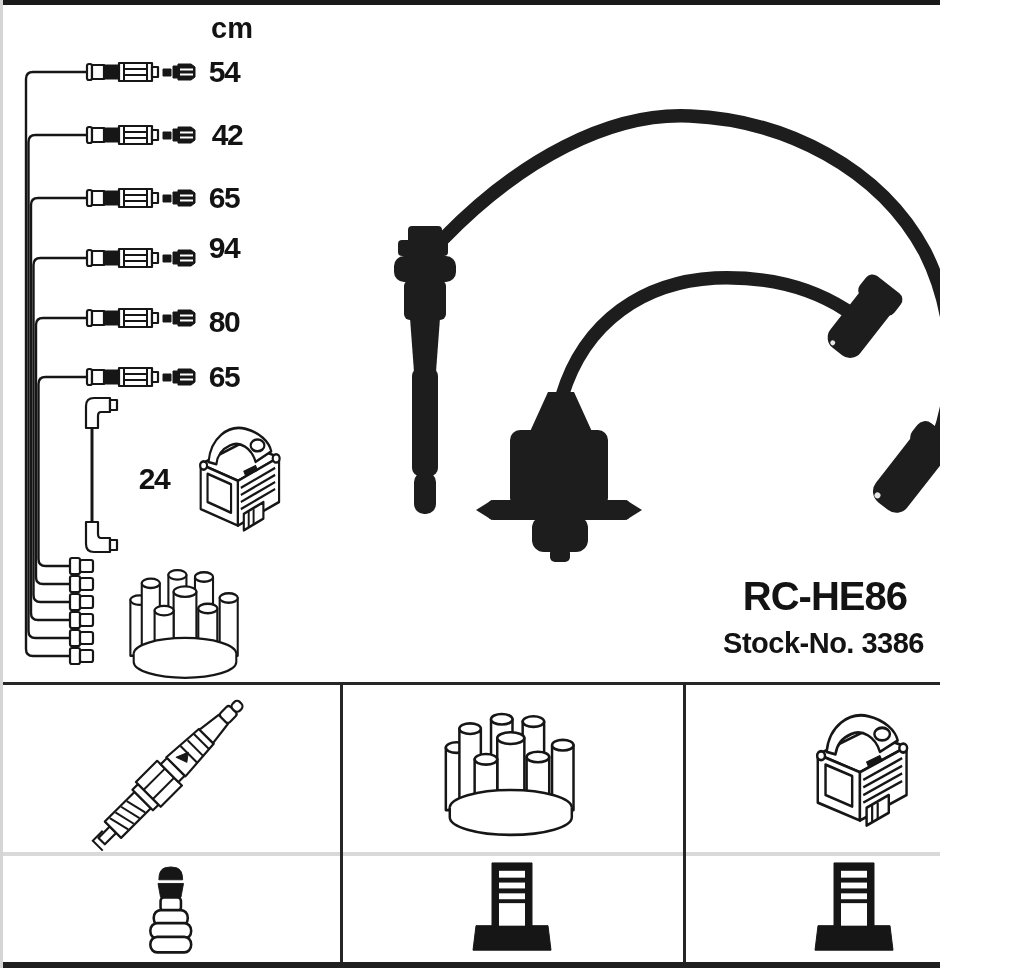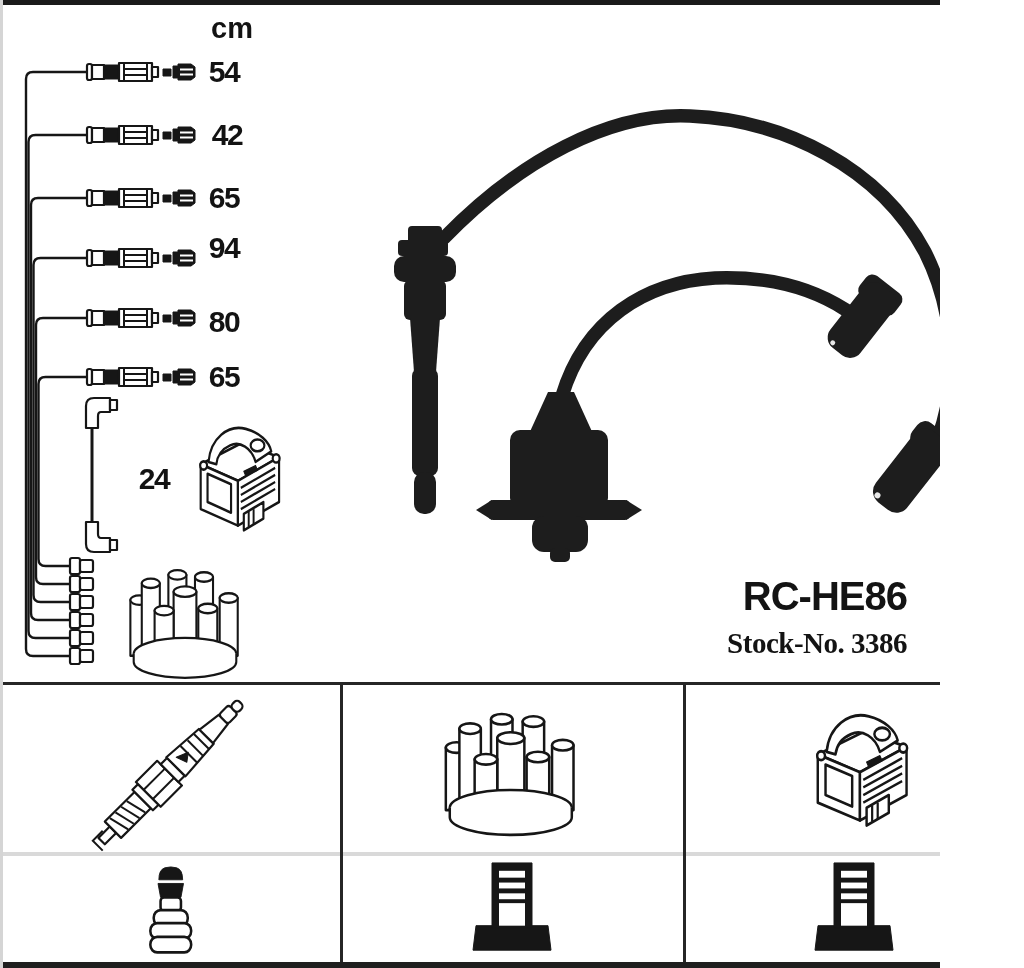--- a/index.html
+++ b/index.html
@@ -237,21 +237,21 @@
 
   <div class="label unit" style="left:211px;top:13px;">cm</div>
   <div class="label len" style="left:201px;top:52px;">54</div>
   <div class="label len" style="left:204px;top:115px;">42</div>
   <div class="label len" style="left:201px;top:178px;">65</div>
   <div class="label len" style="left:201px;top:228px;">94</div>
   <div class="label len" style="left:201px;top:302px;">80</div>
   <div class="label len" style="left:201px;top:357px;">65</div>
   <div class="label len" style="left:103px;top:459px;margin-left:28px;">24</div>
   <div class="label model" style="right:33px;top:575px;">RC-HE86</div>
-  <div class="label stock" style="right:33px;top:628px;font-family:Liberation Serif, serif;">Stock-No. 3386</div>
+  <div class="label stock" style="right:16px;top:628px;">Stock-No. 3386</div>
 
   <div class="bdr" style="left:0;top:682px;width:1024px;height:3px;background:#262626;"></div>
   <div class="bdr" style="left:0;top:852px;width:1024px;height:4px;background:#d9d9d9;"></div>
   <div class="bdr" style="left:340px;top:683px;width:3px;height:280px;background:#262626;"></div>
   <div class="bdr" style="left:683px;top:683px;width:3px;height:280px;background:#262626;"></div>
   <div class="bdr" style="left:0;top:0;width:1024px;height:5px;background:#1a1a1a;"></div>
   <div class="bdr" style="left:1019px;top:0;width:5px;height:862px;background:#1a1a1a;"></div>
   <div class="bdr" style="left:0;top:962px;width:1024px;height:6px;background:#1f1f1f;"></div>
   <div class="bdr" style="left:0;top:0;width:3px;height:968px;background:#d5d5d5;"></div>
 </div>

